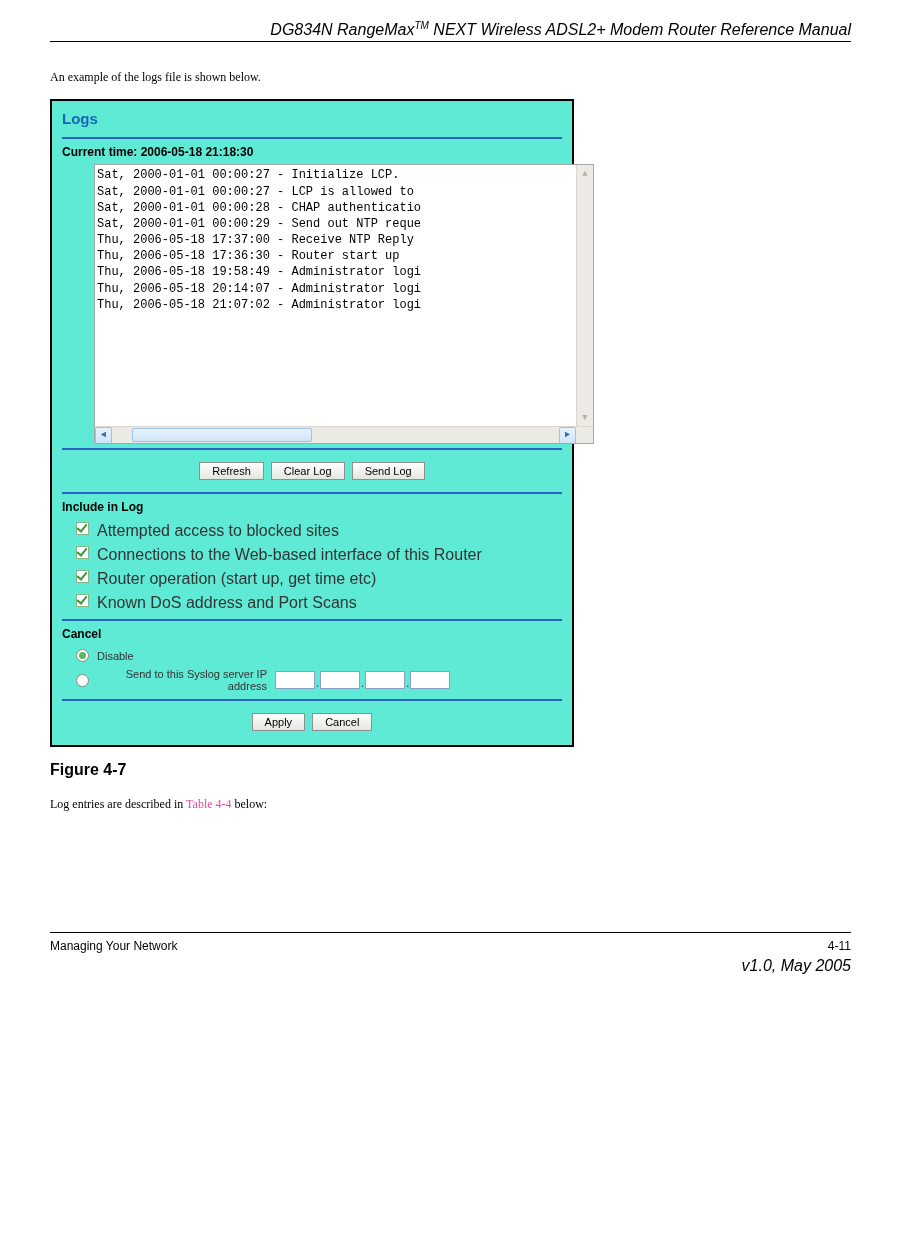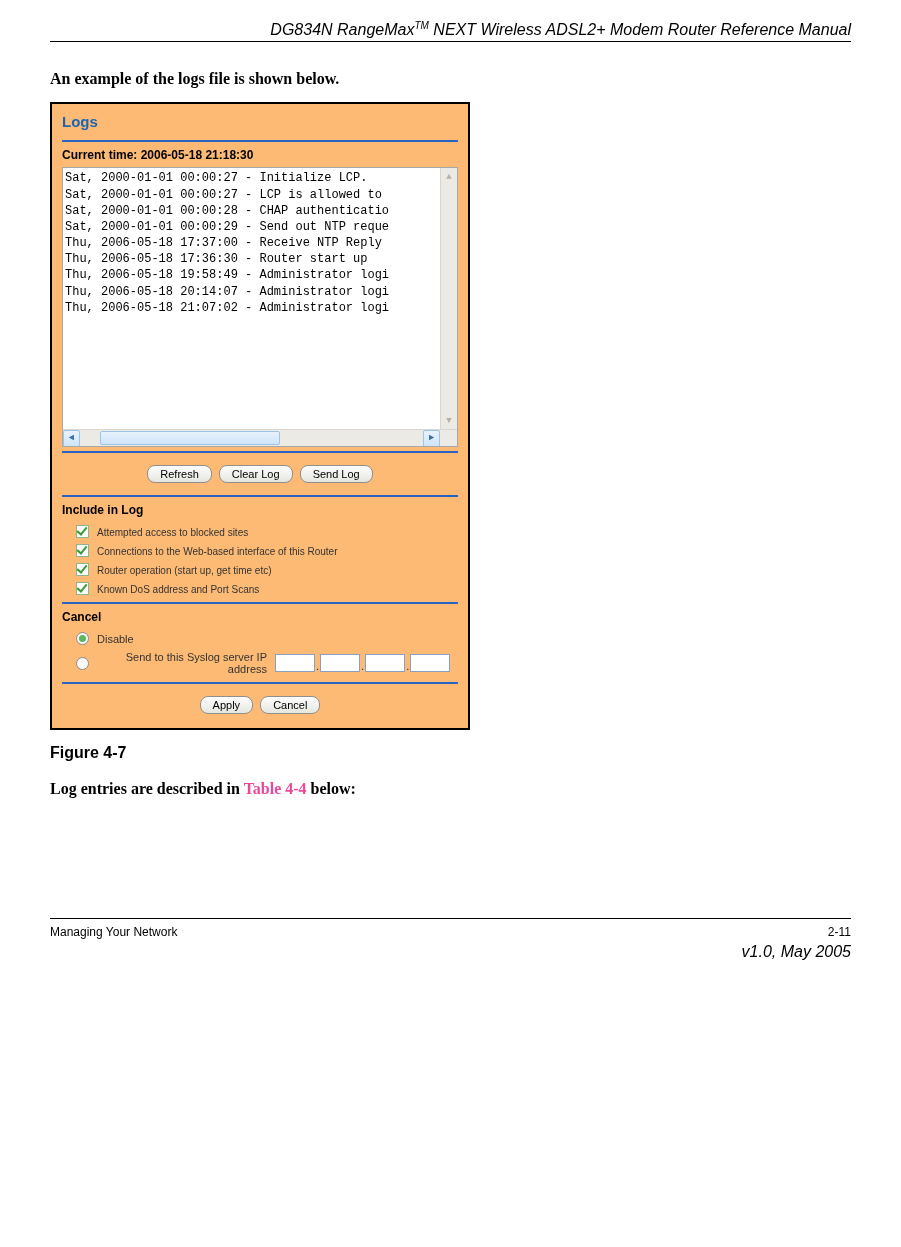--- a/index.html
+++ b/index.html
@@ -22,28 +22,27 @@
     border-bottom: 1.5px solid #000;
     margin-bottom: 28px;
   }
   .doc-header .tm {
     font-size: 10px;
     vertical-align: super;
     font-style: italic;
   }
   .body-text {
     font-family: "Times New Roman", Times, serif;
-    font-size: 16px;
+    font-size: 12px;
     margin: 0 0 14px 0;
-    font-weight: bold;
   }
   .screenshot {
     border: 2px solid #000;
-    width: 420px;
-    background: #fdba74;
+    width: 524px;
+    background: #5eead4;
     font-family: Tahoma, Arial, sans-serif;
     font-size: 11px;
     color: #000;
   }
   .panel-inner {
     padding: 6px 10px 6px 10px;
   }
   .panel-title {
     color: #1a66b3;
     font-weight: bold;
@@ -66,20 +65,21 @@
     border: 1px solid #a8a8a8;
     background: #fff;
     height: 280px;
     width: 100%;
     overflow: hidden;
     position: relative;
     font-family: "Courier New", monospace;
     font-size: 12px;
     line-height: 1.35;
     color: #000;
+    margin-left: 32px;
   }
   .log-content {
     padding: 2px 2px;
     white-space: pre;
   }
   .vscroll {
     position: absolute;
     right: 0; top: 0; bottom: 17px;
     width: 17px;
     background: #eceae5;
@@ -142,29 +142,29 @@
     padding: 6px 0 8px 0;
   }
   .xp-button {
     display: inline-block;
     font-size: 11px;
     font-family: Tahoma, Arial, sans-serif;
     padding: 2px 12px;
     margin: 0 2px;
     background: linear-gradient(#fdfdfd,#e6e6e0);
     border: 1px solid #8f8f8f;
-    border-radius: 8px;
+    border-radius: 0;
     box-shadow: inset 0 1px 0 #fff;
     color: #000;
   }
   .check-row {
     display: flex;
-    align-items: flex-end;
+    align-items: flex-start;
     padding: 3px 0 3px 14px;
-    font-size: 10px;
+    font-size: 16px;
     color: #333;
   }
   .checkbox {
     width: 13px;
     height: 13px;
     border: 1px solid #8bb58b;
     background: #fff;
     margin-right: 8px;
     position: relative;
     flex-shrink: 0;
@@ -349,17 +349,17 @@
   </div>
 
   <div class="caption">Figure 4-7</div>
 
   <p class="body-text">
     <span>Log entries are described in </span><span class="ref-link">Table 4-4</span><span> below:</span>
   </p>
 
   <div class="doc-footer">
     <span>Managing Your Network</span>
-    <span>2-11</span>
+    <span>4-11</span>
   </div>
   <div class="doc-version">v1.0, May 2005</div>
 
 </div>
 
 </body></html>

